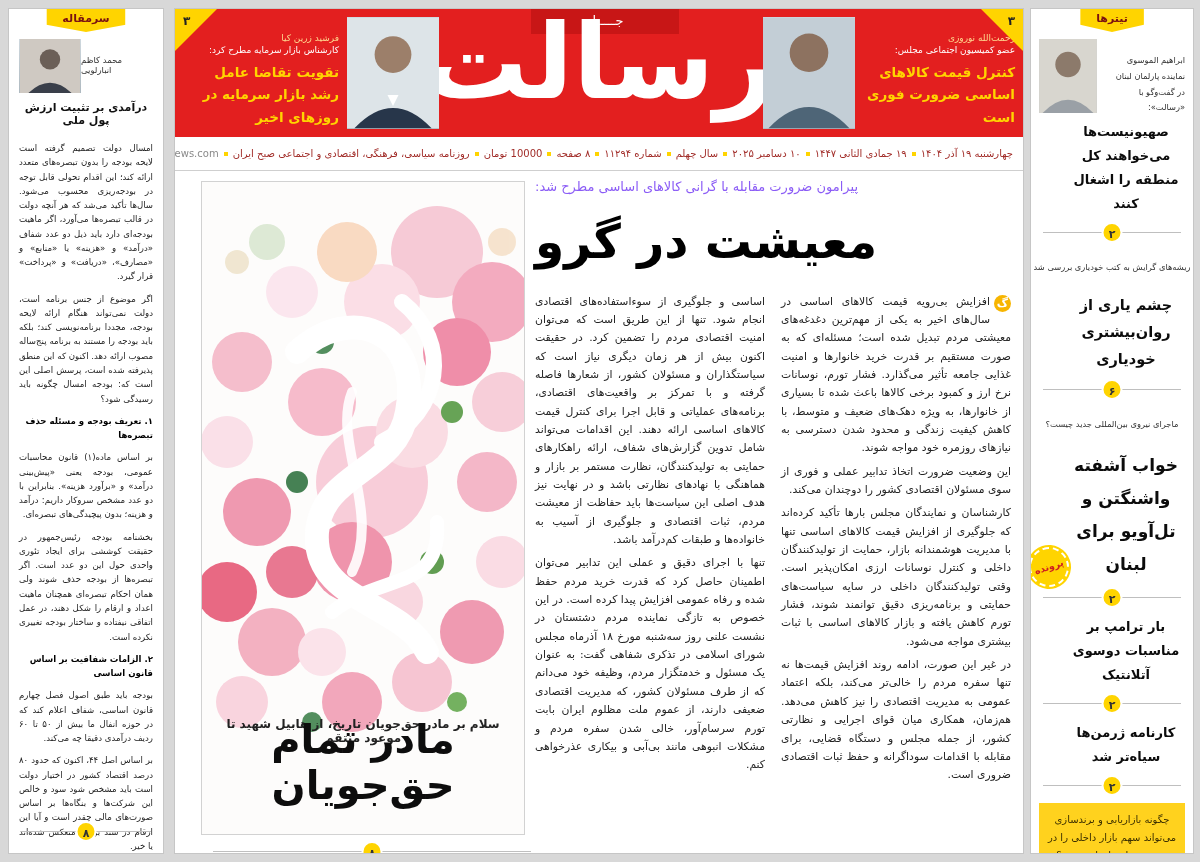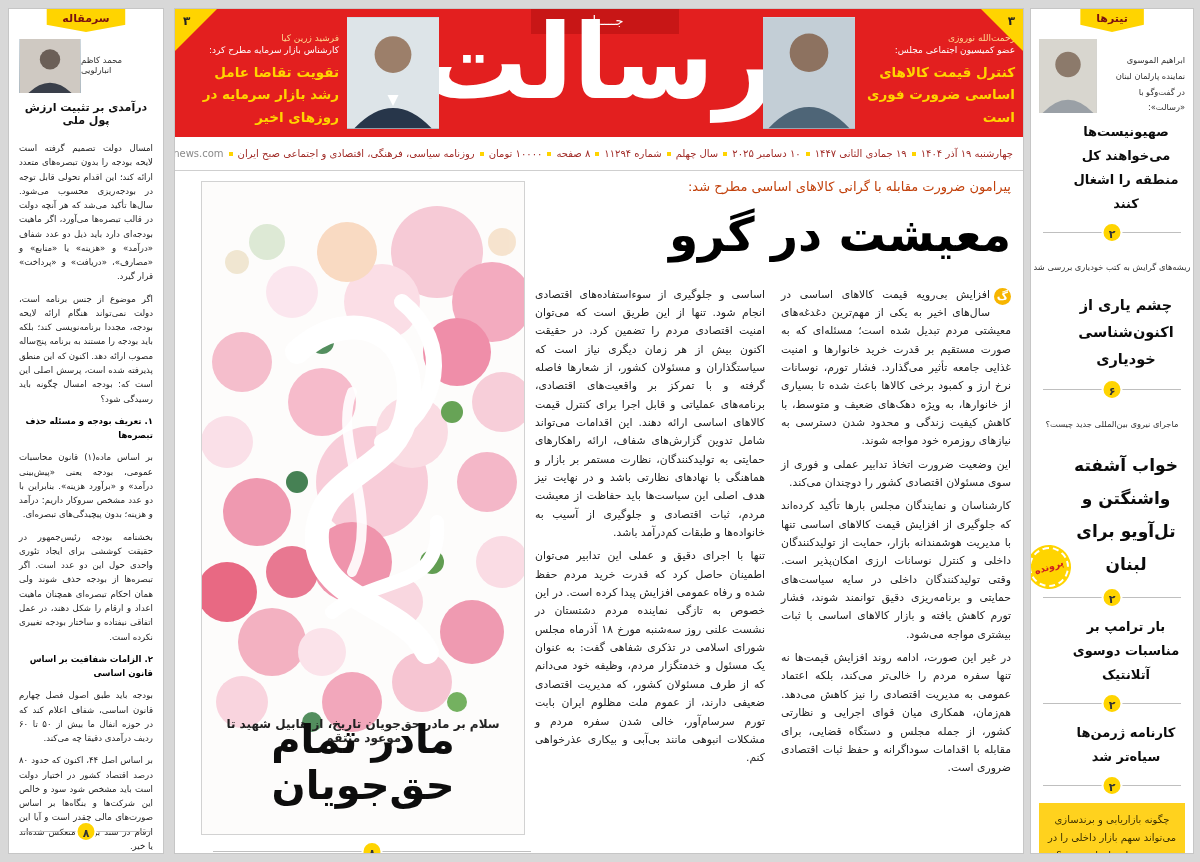--- a/index.html
+++ b/index.html
@@ -78,22 +78,22 @@
   .poster{position:absolute;left:26px;top:172px;width:322px;height:652px;border:1px solid #d2d2d2;background:#fdfdfd;}
   .poster svg.flowers{position:absolute;inset:0;width:100%;height:100%;}
   .poster-kicker{position:absolute;left:6px;right:6px;bottom:89px;text-align:center;
     font-size:12px;font-weight:bold;color:#222;}
   .poster-headline{position:absolute;left:0;right:0;bottom:26px;text-align:center;
     font-size:40px;font-weight:bold;color:#0d0d0d;}
   .poster-sep{position:absolute;left:26px;width:322px;top:828px;height:22px;}
 
   
   .lead{position:absolute;right:12px;left:360px;top:170px;}
-  .lead-kicker{text-align:right;font-size:13px;color:#c2410c;margin-bottom:7px;}
-  .lead-h{line-height:1.46;text-align:right;font-weight:bold;color:#000;font-size:47px;}
+  .lead-kicker{text-align:left;font-size:13px;color:#8b5cf6;margin-bottom:14px;}
+  .lead-h{line-height:1.46;text-align:left;font-weight:bold;color:#000;font-size:47px;}
   .lead-cols{display:flex;gap:16px;margin-top:16px;}
   .lead-col{flex:1;font-size:10.8px;line-height:1.7;color:#222;text-align:justify;}
   .lead-col p{margin:0 0 5px 0;}
   .lede-badge{float:right;width:17px;height:17px;border-radius:50%;background:#f7b500;color:#fff;
     font-size:11px;font-weight:bold;text-align:center;line-height:17px;margin-left:4px;margin-top:2px;}
 
   
   .hl-item{padding:2px 8px;}
   .hl-first{display:flex;gap:6px;padding:30px 8px 2px 8px;}
   .hl-first .photo{width:58px;height:74px;flex:0 0 auto;}
@@ -193,21 +193,21 @@
     </div>
   </div>
 
   <div class="dateline">
     <span class="dl-item">چهارشنبه ۱۹ آذر ۱۴۰۴</span>
     <span class="dl-item">۱۹ جمادی الثانی ۱۴۴۷</span>
     <span class="dl-item">۱۰ دسامبر ۲۰۲۵</span>
     <span class="dl-item">سال چهلم</span>
     <span class="dl-item">شماره ۱۱۲۹۴</span>
     <span class="dl-item">۸ صفحه</span>
-    <span class="dl-item">۱۰۰۰۰ تومان</span>
+    <span class="dl-item">10000 تومان</span>
     <span class="dl-item">روزنامه سیاسی، فرهنگی، اقتصادی و اجتماعی صبح ایران</span>
     <span class="dl-url">www.resalat-news.com</span>
 
   </div>
 
   <div class="poster">
     <svg class="flowers" viewBox="0 0 322 652" preserveAspectRatio="none">
       <rect width="322" height="652" fill="#fdfcfb"></rect>
       <g opacity="0.96">
         <circle cx="235" cy="70" r="46" fill="#f6c8d5"></circle>
@@ -296,21 +296,21 @@
         <path d="M6 128 Q50 82 94 128 Z" fill="#9aa0a6"></path>
       </svg>
     </div>
   </div>
   <div class="hl-item hl-h">صهیونیست‌ها می‌خواهند کل منطقه را اشغال کنند</div>
   <div class="sep">
     <span class="pgcircle">۲</span>
   </div>
 
   <div class="hl-kicker">ریشه‌های گرایش به کتب خودیاری بررسی شد</div>
-  <div class="hl-item hl-h md">چشم یاری از اکنون‌شناسی خودیاری</div>
+  <div class="hl-item hl-h md">چشم یاری از روان‌بیشتری خودیاری</div>
   <div class="sep">
     <span class="pgcircle">۶</span>
   </div>
 
   <div class="hl-kicker">ماجرای نیروی بین‌المللی جدید چیست؟</div>
   <div class="hl-item hl-h lg" style="position:relative;">
     <span>خواب آشفته واشنگتن و تل‌آویو برای لبنان</span>
     <span class="sticker" style="left:-2px;bottom:-4px;">پرونده</span>
   </div>
   <div class="sep">

